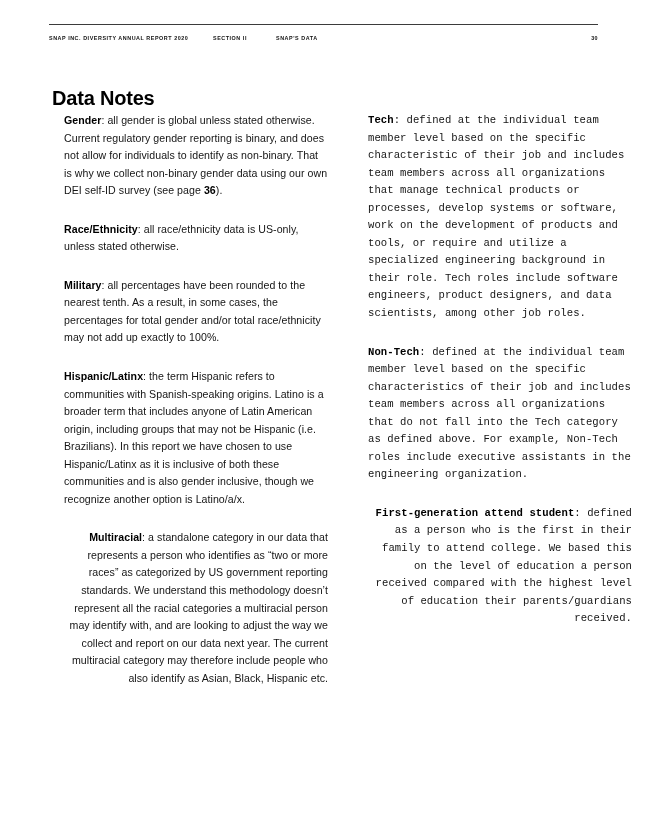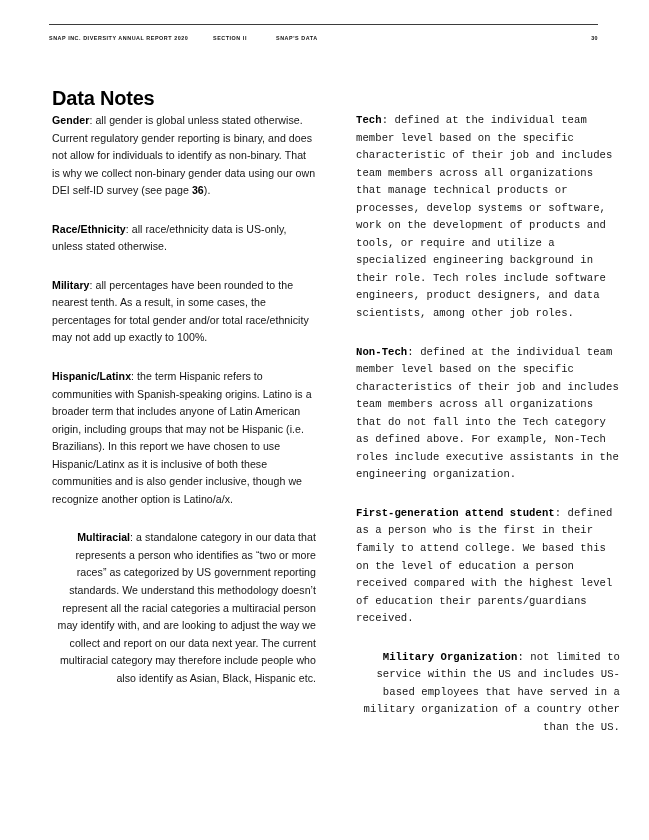--- a/index.html
+++ b/index.html
@@ -76,20 +76,21 @@
   #body-columns {
     position: absolute;
     left: 0px;
     top: 112px;
     width: 649px;
   }
   .column {
     position: absolute;
     top: 0;
     width: 264px;
+    margin-left: 12px;
   }
   #col-left  { left: 52px; }
   #col-right { left: 356px; font-family: Liberation Mono, monospace; }
 
   .note {
     margin: 0 0 21px 0;
     font-size: 10.6px;
     line-height: 17.55px;
     color: #141414;
     letter-spacing: 0.005em;
@@ -126,17 +127,16 @@
         <p class="note"><span class="term">Gender</span>: <span>all gender is global unless stated otherwise. Current regulatory gender reporting is binary, and does not allow for individuals to identify as non-binary. That is why we collect non-binary gender data using our own DEI self-ID survey (see page </span><span class="pagenum-ref">36</span><span>).</span></p>
         <p class="note"><span class="term">Race/Ethnicity</span>: <span>all race/ethnicity data is US-only, unless stated otherwise.</span></p>
         <p class="note"><span class="term">Military</span>: <span>all percentages have been rounded to the nearest tenth. As a result, in some cases, the percentages for total gender and/or total race/ethnicity may not add up exactly to 100%.</span></p>
         <p class="note"><span class="term">Hispanic/Latinx</span>: <span>the term Hispanic refers to communities with Spanish-speaking origins. Latino is a broader term that includes anyone of Latin American origin, including groups that may not be Hispanic (i.e. Brazilians). In this report we have chosen to use Hispanic/Latinx as it is inclusive of both these communities and is also gender inclusive, though we recognize another option is Latino/a/x.</span></p>
         <p class="note"><span class="term">Multiracial</span>: <span>a standalone category in our data that represents a person who identifies as “two or more races” as categorized by US government reporting standards. We understand this methodology doesn’t represent all the racial categories a multiracial person may identify with, and are looking to adjust the way we collect and report on our data next year. The current multiracial category may therefore include people who also identify as Asian, Black, Hispanic etc.</span></p>
       </div>
     <div class="column" id="col-right">
         <p class="note"><span class="term">Tech</span>: <span>defined at the individual team member level based on the specific characteristic of their job and includes team members across all organizations that manage technical products or processes, develop systems or software, work on the development of products and tools, or require and utilize a specialized engineering background in their role. Tech roles include software engineers, product designers, and data scientists, among other job roles.</span></p>
         <p class="note"><span class="term">Non-Tech</span>: <span>defined at the individual team member level based on the specific characteristics of their job and includes team members across all organizations that do not fall into the Tech category as defined above. For example, Non-Tech roles include executive assistants in the engineering organization.</span></p>
         <p class="note"><span class="term">First-generation attend student</span>: <span>defined as a person who is the first in their family to attend college. We based this on the level of education a person received compared with the highest level of education their parents/guardians received.</span></p>
-        <p class="note"><span class="term">Military Organization</span>: <span>not limited to service within the US and includes US-based employees that have served in a military organization of a country other than the US.</span></p>
       </div>
   </div>
 
 </div>
 
 </body></html>

